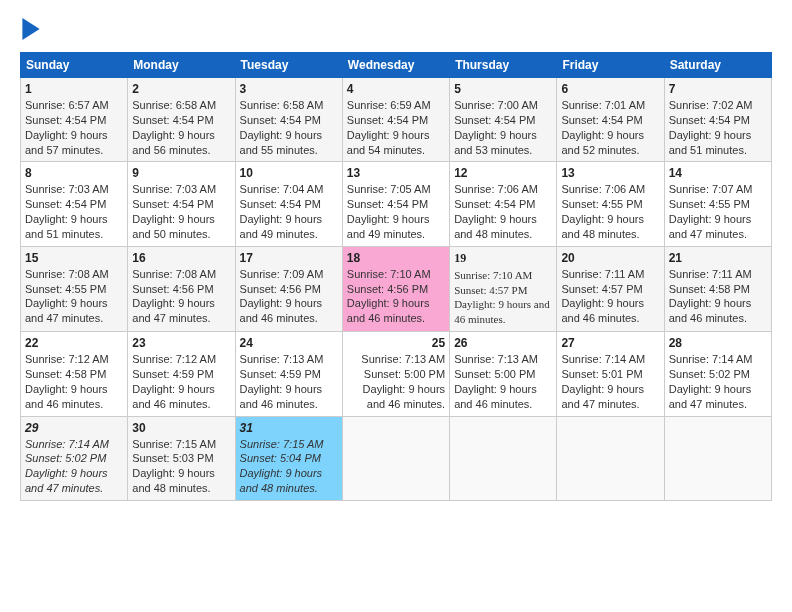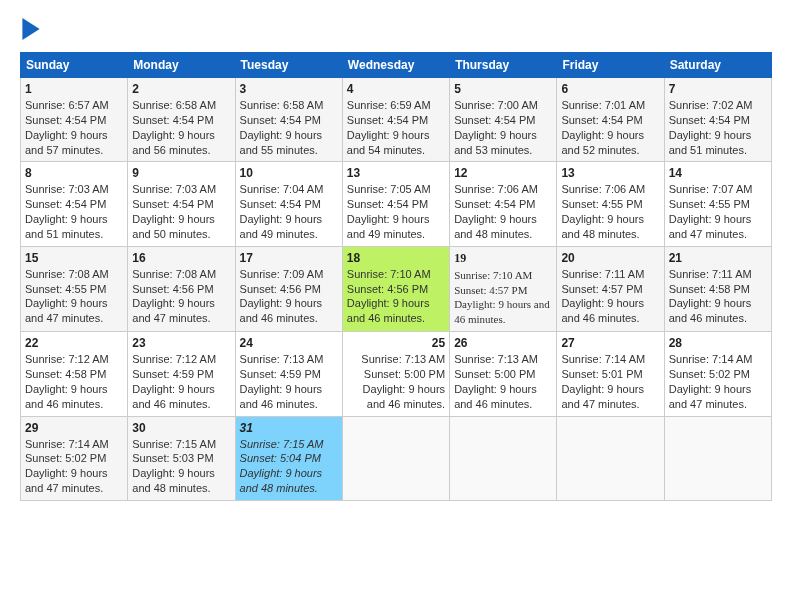--- a/index.html
+++ b/index.html
@@ -201,21 +201,21 @@
             <div class="day-info">Sunrise: 7:08 AM<br>Sunset: 4:55 PM<br>Daylight: 9 hours and 47 minutes.</div>
           </td>
           <td style="background: rgb(245, 245, 245);">
             <span class="day-num">16</span>
             <div class="day-info">Sunrise: 7:08 AM<br>Sunset: 4:56 PM<br>Daylight: 9 hours and 47 minutes.</div>
           </td>
           <td style="background: rgb(245, 245, 245);">
             <span class="day-num">17</span>
             <div class="day-info">Sunrise: 7:09 AM<br>Sunset: 4:56 PM<br>Daylight: 9 hours and 46 minutes.</div>
           </td>
-          <td style="background: #bef264;">
+          <td style="background: #f9a8d4;">
             <span class="day-num">18</span>
             <div class="day-info">Sunrise: 7:10 AM<br>Sunset: 4:56 PM<br>Daylight: 9 hours and 46 minutes.</div>
           </td>
           <td style="background: rgb(245, 245, 245); font-family: Liberation Serif, serif;">
             <span class="day-num">19</span>
             <div class="day-info">Sunrise: 7:10 AM<br>Sunset: 4:57 PM<br>Daylight: 9 hours and 46 minutes.</div>
           </td>
           <td style="background: rgb(245, 245, 245);">
             <span class="day-num">20</span>
             <div class="day-info">Sunrise: 7:11 AM<br>Sunset: 4:57 PM<br>Daylight: 9 hours and 46 minutes.</div>
@@ -249,21 +249,21 @@
           <td style="background: rgb(255, 255, 255);">
             <span class="day-num">27</span>
             <div class="day-info">Sunrise: 7:14 AM<br>Sunset: 5:01 PM<br>Daylight: 9 hours and 47 minutes.</div>
           </td>
           <td style="background: rgb(255, 255, 255);">
             <span class="day-num">28</span>
             <div class="day-info">Sunrise: 7:14 AM<br>Sunset: 5:02 PM<br>Daylight: 9 hours and 47 minutes.</div>
           </td>
         </tr>
         <tr class="last-row">
-          <td style="background: rgb(245, 245, 245);">
+          <td style="background: rgb(245, 245, 245); font-style: italic;">
             <span class="day-num">29</span>
             <div class="day-info">Sunrise: 7:14 AM<br>Sunset: 5:02 PM<br>Daylight: 9 hours and 47 minutes.</div>
           </td>
           <td style="background: rgb(245, 245, 245);">
             <span class="day-num">30</span>
             <div class="day-info">Sunrise: 7:15 AM<br>Sunset: 5:03 PM<br>Daylight: 9 hours and 48 minutes.</div>
           </td>
           <td style="background: #7dd3fc; font-style: italic;">
             <span class="day-num">31</span>
             <div class="day-info">Sunrise: 7:15 AM<br>Sunset: 5:04 PM<br>Daylight: 9 hours and 48 minutes.</div>

